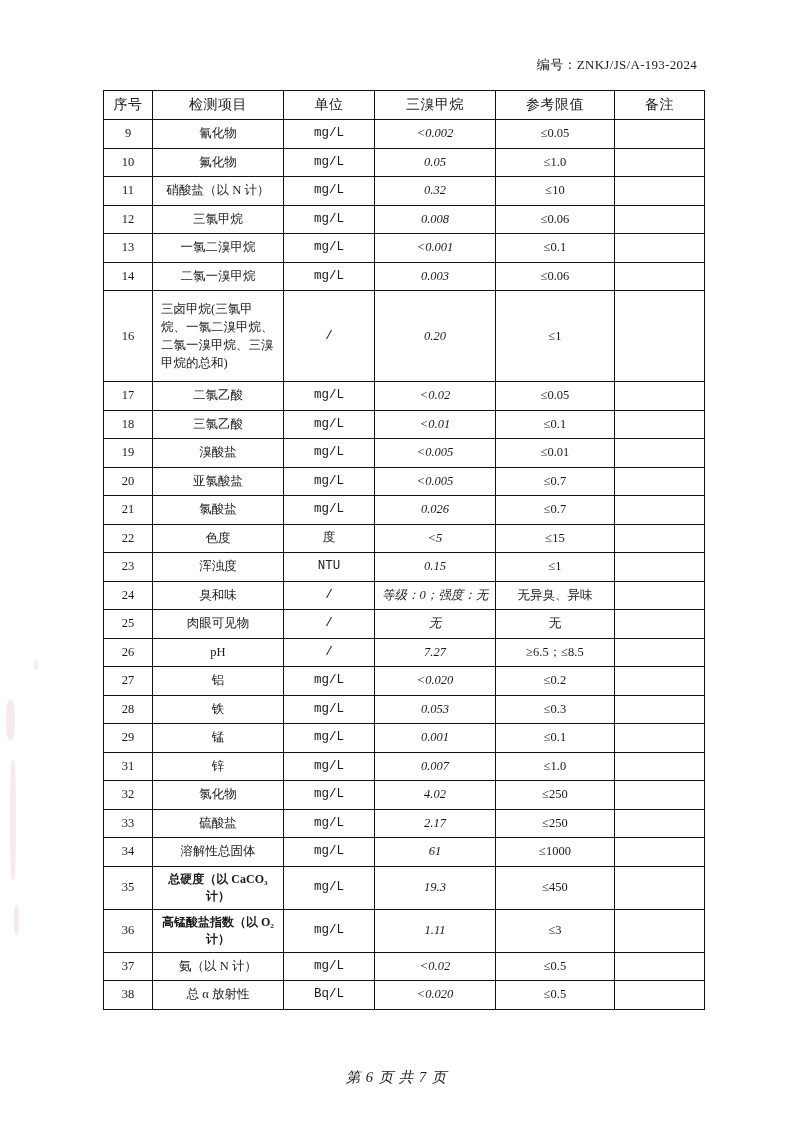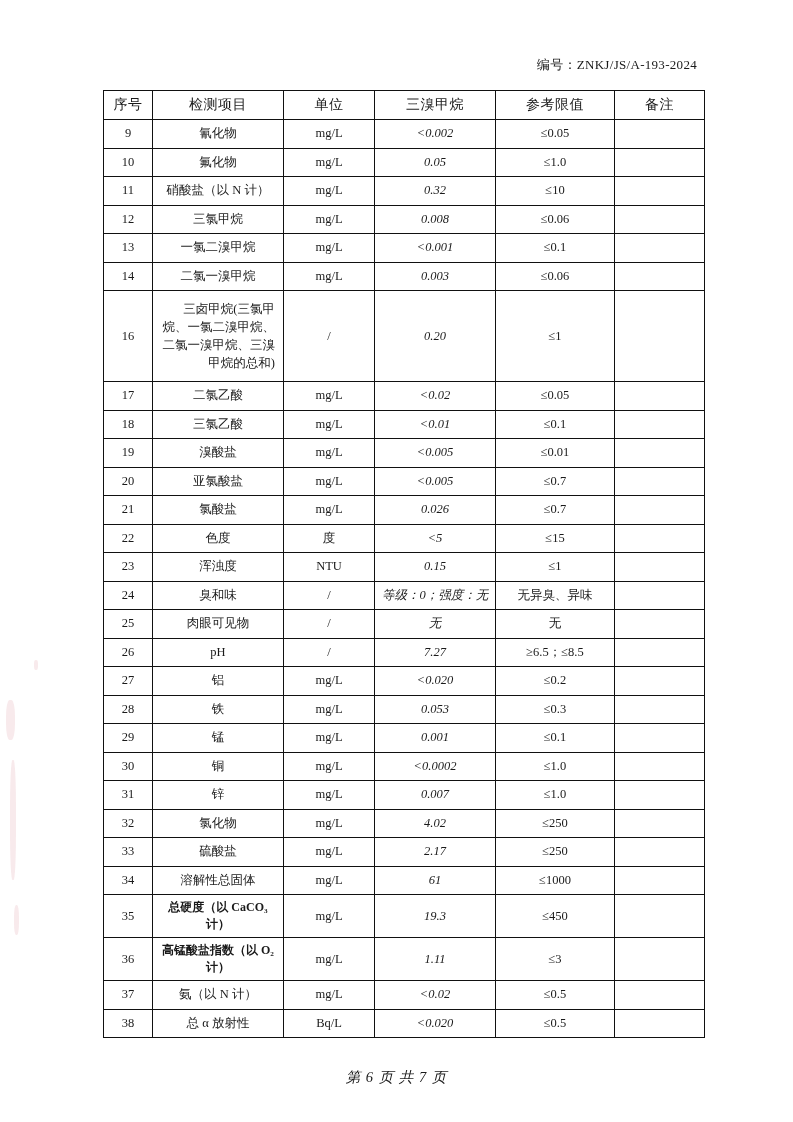--- a/index.html
+++ b/index.html
@@ -63,34 +63,34 @@
   table.report thead th {
     height: 28px;
     font-size: 14px;
     letter-spacing: 0.5px;
   }
   table.report tbody td {
     height: 27.5px;
   }
   td.c-no      { width: 48px; }
   td.c-item    { width: 130px; }
-  td.c-unit    { width: 90px; font-family: Liberation Serif, serif; }
+  td.c-unit    { width: 90px; font-family: Liberation Mono, monospace; }
   td.c-result  { width: 120px; font-style: italic; }
   td.c-limit   { width: 118px; }
   td.c-remark  { width: 89px; }
 
   .tall-1 { height: 90px !important; }
   .tall-2 { height: 42px !important; }
 
   .item-multiline {
     display: block;
     padding: 2px 8px;
     line-height: 1.45;
     font-size: 12.5px;
-    text-align: right;
+    text-align: left;
   }
   .item-small {
     display: block;
     padding: 1px 4px;
     line-height: 1.4;
     font-size: 12px;
     text-align: center;
     font-weight: bold;
   }
   .num { font-family: "Liberation Serif", serif; }
@@ -288,28 +288,20 @@
         </tr>
         <tr>
           <td class="c-no num">29</td>
           <td class="c-item">锰</td>
           <td class="c-unit">mg/L</td>
           <td class="c-result num">0.001</td>
           <td class="c-limit num">≤0.1</td>
           <td class="c-remark">&nbsp;</td>
         </tr>
         <tr>
-          <td class="c-no num">30</td>
-          <td class="c-item">铜</td>
-          <td class="c-unit">mg/L</td>
-          <td class="c-result num">&lt;0.0002</td>
-          <td class="c-limit num">≤1.0</td>
-          <td class="c-remark">&nbsp;</td>
-        </tr>
-        <tr>
           <td class="c-no num">31</td>
           <td class="c-item">锌</td>
           <td class="c-unit">mg/L</td>
           <td class="c-result num">0.007</td>
           <td class="c-limit num">≤1.0</td>
           <td class="c-remark">&nbsp;</td>
         </tr>
         <tr>
           <td class="c-no num">32</td>
           <td class="c-item">氯化物</td>

